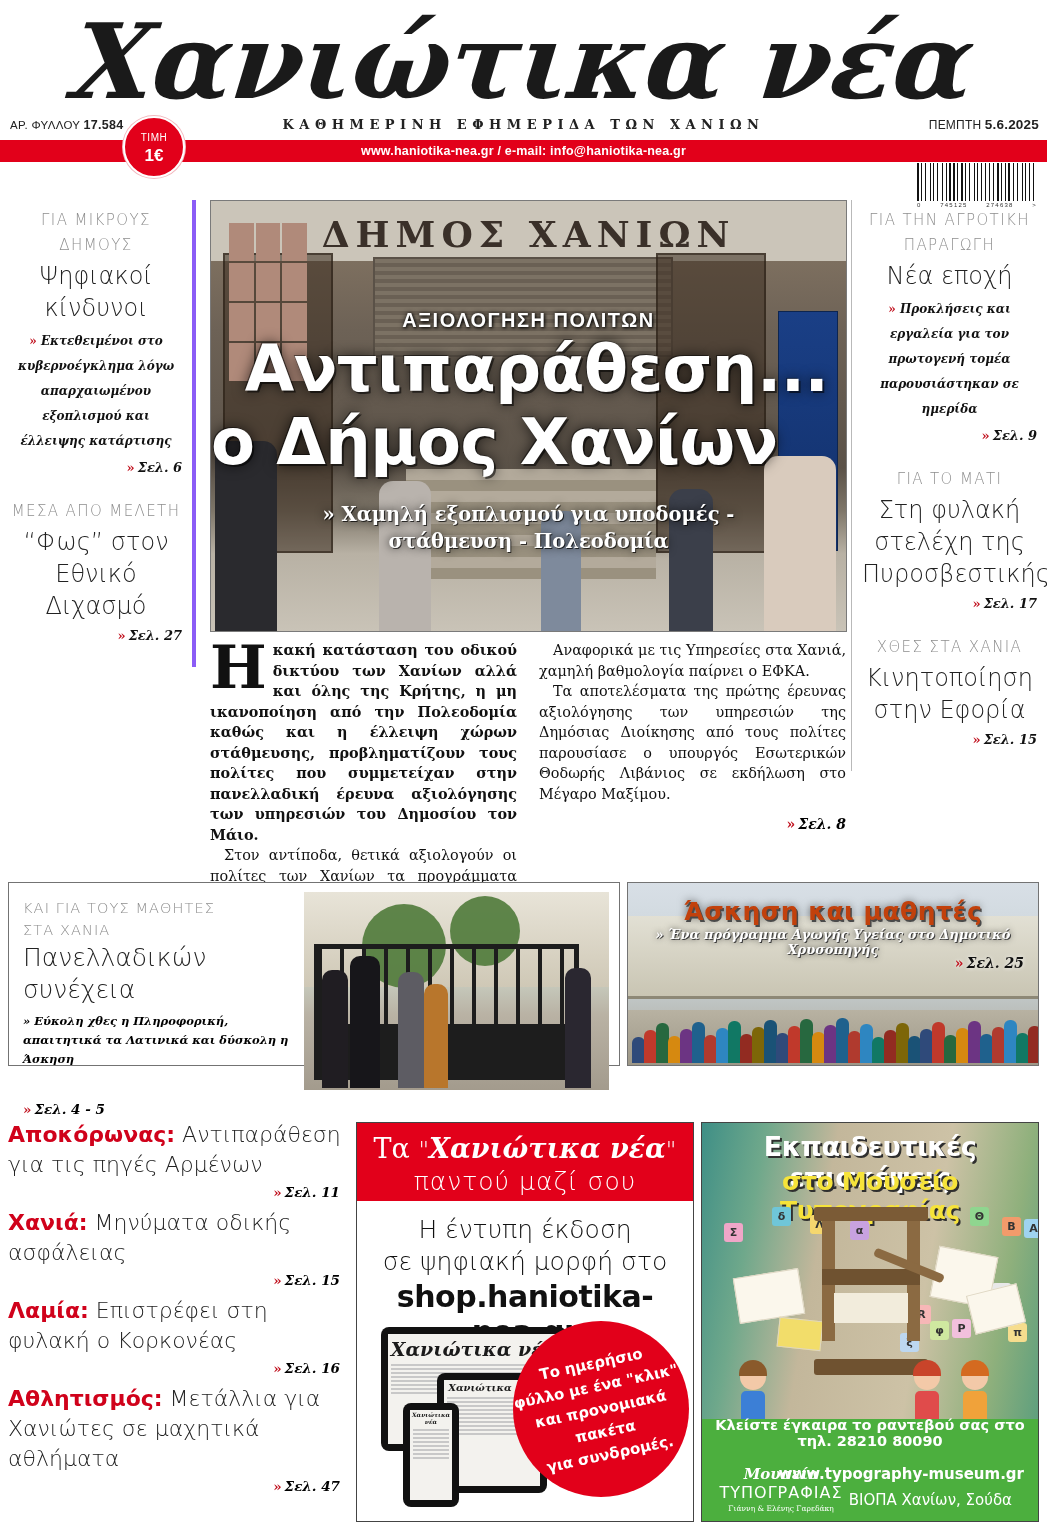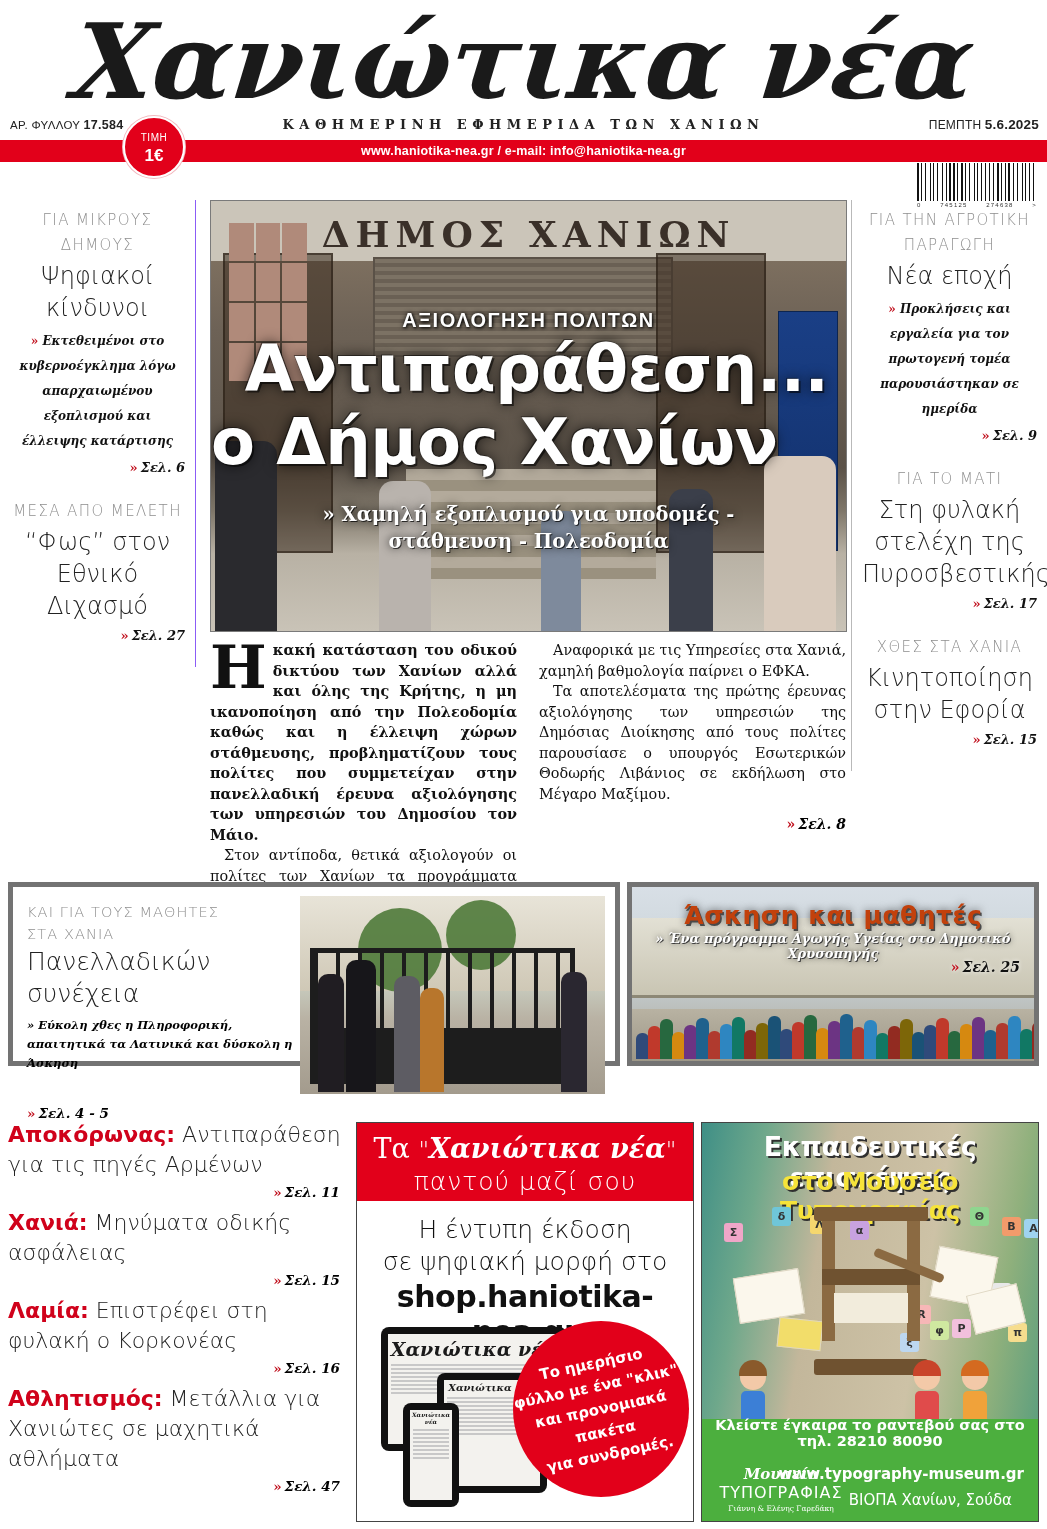--- a/index.html
+++ b/index.html
@@ -69,21 +69,21 @@
   .barcode .bars i { display:block; background:#111; height:100%; }
   .barcode .bcnum {
     font-size:6px; color:#333; letter-spacing:1.2px; margin-top:1px;
     display:flex; justify-content:space-between; font-family:"Liberation Sans", sans-serif;
   }
 
   
   .topgrid { position:absolute; left:0; top:200px; width:1047px; height:675px; }
 
   .sidecol { position:absolute; top:0; width:196px; padding:8px 10px 0 10px; }
-  .sidecol.left { left:0; border-right:1px solid #8b5cf6; }
+  .sidecol.left { left:0; border-right:4px solid #8b5cf6; }
   .sidecol.right { right:0; border-left:1px solid #b9b9b9; }
 
   .teaser { margin-bottom:24px; }
   .teaser .kicker {
     font-size:15px; color:#8e8e8e; letter-spacing:1.4px;
     text-align:center; line-height:25px; font-weight:300;
     font-family:"DejaVu Sans", sans-serif;
   }
   .teaser .title {
     font-size:24px; color:#222; text-align:center; line-height:32px;
@@ -183,21 +183,21 @@
   .dropcap {
     float:left; font-family:"DejaVu Serif", serif; font-weight:700;
     font-size:60px; line-height:50px; margin:2px 6px -2px 0; color:#111;
   }
   .lead-pg { text-align:right; font-family:"DejaVu Serif", serif;
     font-weight:700; font-style:italic; font-size:14px; margin-top:12px; }
   .lead-pg .ch { color:#c1121f; font-style:normal; margin-right:3px; }
 
   
   .midrow { position:absolute; left:0; top:882px; width:1047px; height:220px; }
-  .mbox { position:absolute; top:0; height:184px; border:5px solid #737373; background:#fff; }
+  .mbox { position:absolute; top:0; height:184px; border:1px solid #737373; background:#fff; }
   .mbox.left { left:8px; width:612px; }
   .mbox.right { right:8px; width:412px; overflow:hidden; }
 
   .mbox-text { position:absolute; left:14px; top:14px; width:270px; }
   .mbox-text .kicker { font-size:14.5px; color:#8e8e8e; letter-spacing:1.1px; line-height:22px; font-weight:300;}
   .mbox-text .title { font-size:25px; color:#222; font-weight:300; line-height:32px; margin-top:1px;}
   .mbox-text .desc { font-size:11.5px; font-weight:700; font-style:italic; line-height:19px;
     font-family:"DejaVu Serif", serif; margin-top:6px; }
   .mbox-text .pg { font-family:"DejaVu Serif", serif; font-weight:700; font-style:italic;
     font-size:13.5px; margin-top:32px; }

